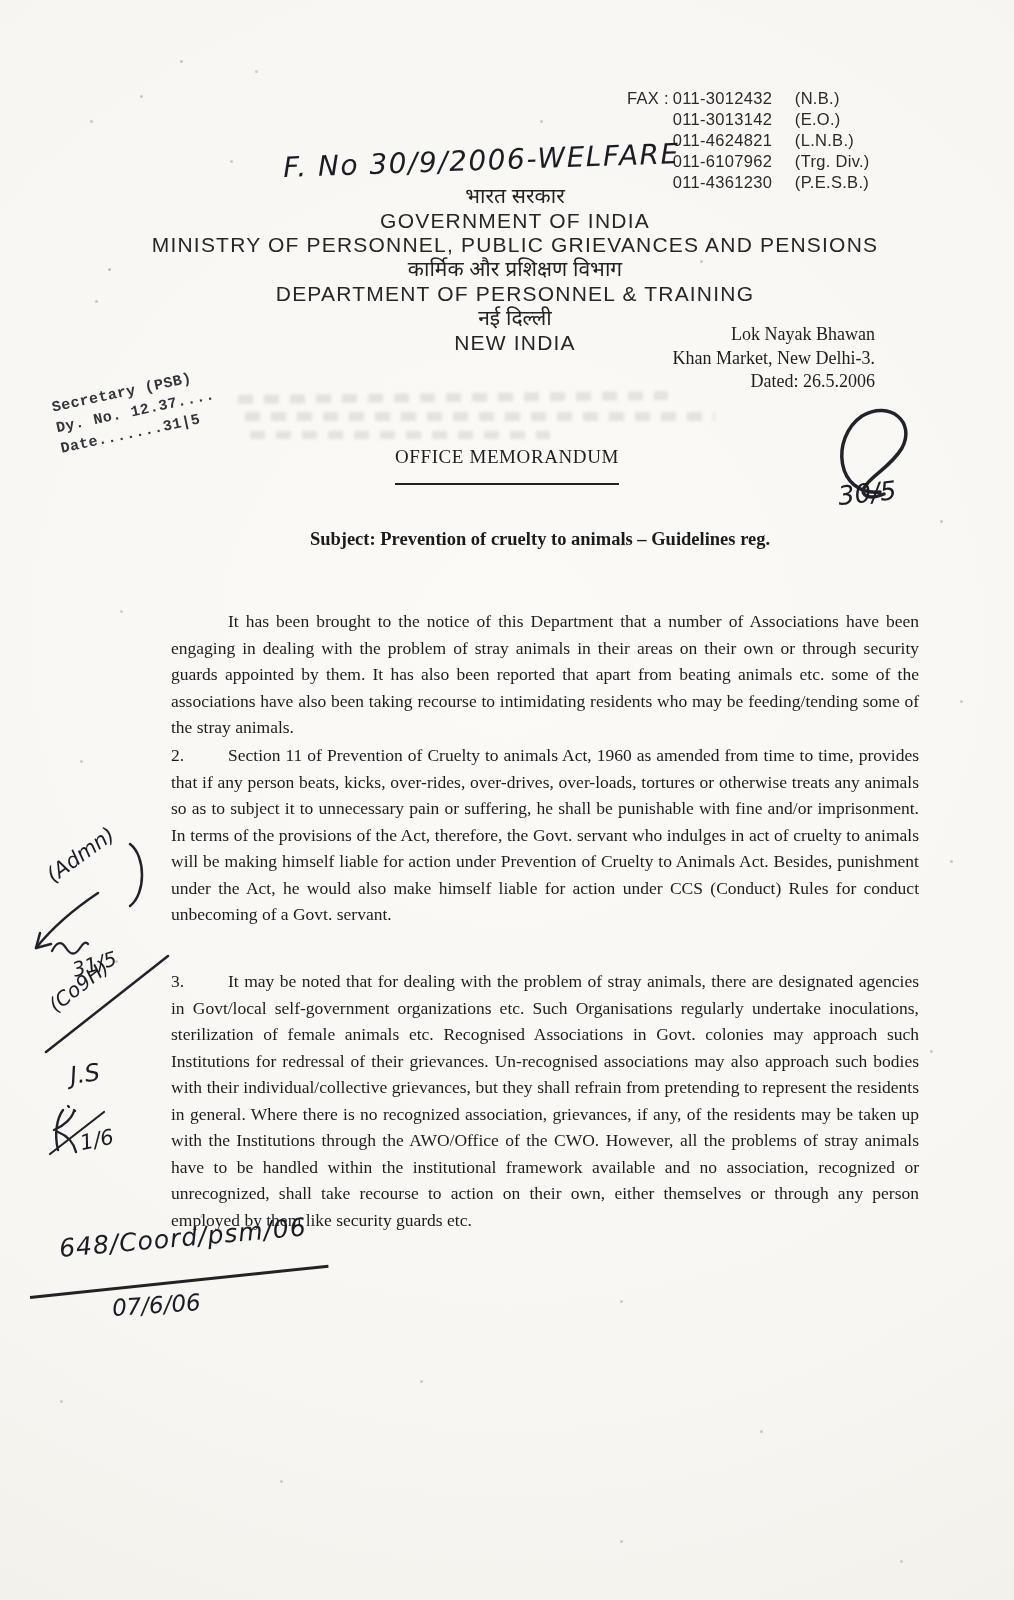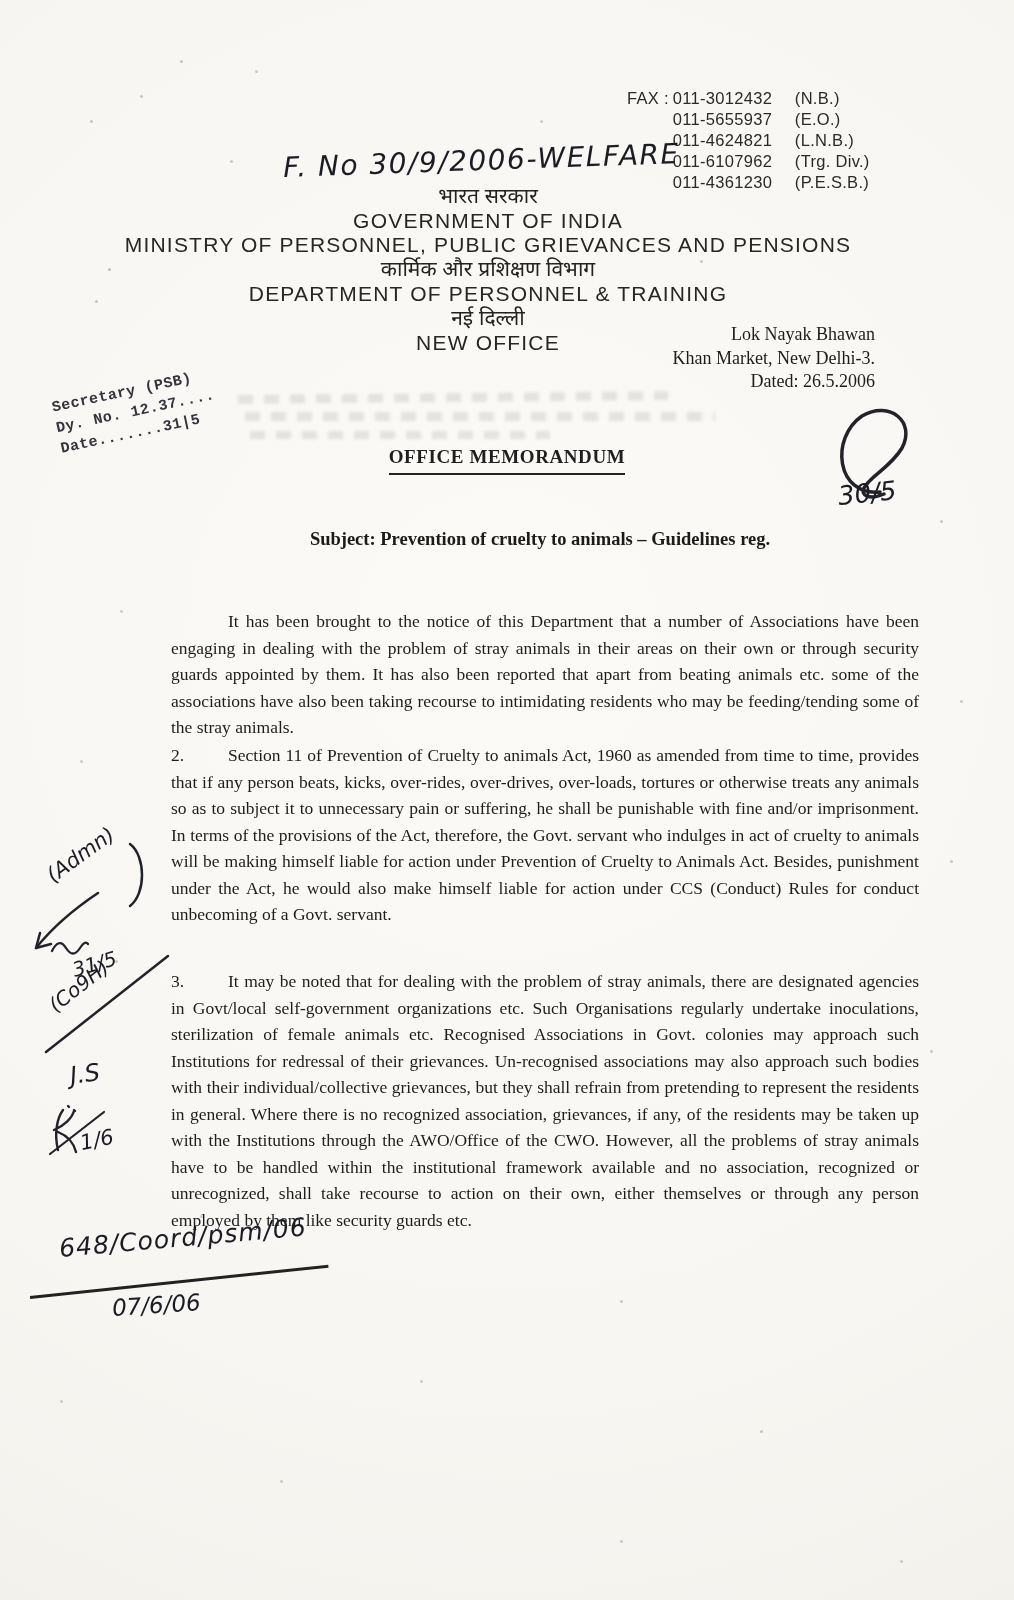--- a/index.html
+++ b/index.html
@@ -18,37 +18,37 @@
   .fax{left:627px;top:88px;display:flex;gap:4px;
        font-family:"Liberation Sans", sans-serif;font-size:16.5px;line-height:21px;
        color:#2a2a2a;letter-spacing:.3px;}
   .fax .num{display:inline-block;width:122px;}
 
   
   .fileno{left:283px;top:144px;font-size:28px;transform:rotate(-2deg);
           letter-spacing:1.5px;white-space:nowrap;}
 
   
-  .hdr{left:0;top:184px;width:976px;text-align:center;}
+  .hdr{left:0;top:184px;width:976px;text-align:center;padding-left:27px;}
   .hdr .hi{font-family:"Liberation Sans","DejaVu Sans",sans-serif;font-size:21px;line-height:24px;margin-bottom:1px;color:#222;}
   .hdr .en{font-family:"Liberation Sans",sans-serif;font-size:21px;line-height:23px;margin-bottom:1px;letter-spacing:1.2px;color:#262626;}
 
   
   .addr{right:139px;top:323px;text-align:right;
         font-family:"Liberation Serif",serif;font-size:18px;line-height:23.5px;color:#1d1d1d;}
 
   
   .stamp{left:50px;top:398px;transform:rotate(-12deg);transform-origin:left top;
          font-family:"Liberation Mono",monospace;font-weight:bold;
          font-size:15px;line-height:21px;color:#34343c;letter-spacing:.5px;white-space:nowrap;}
 
   
   .titlewrap{left:0;top:446px;width:1014px;text-align:center;}
-  .titlewrap span{font-family:"Liberation Serif",serif;font-weight:bold;font-size:19px;
-                  letter-spacing:.6px;border-bottom:2.5px solid #222;padding-bottom:6px;}
+  .titlewrap span{font-family:"Liberation Serif",serif;font-weight:normal;font-size:19px;
+                  letter-spacing:.6px;border-bottom:2.5px solid #222;padding-bottom:16px;}
   .subject{left:60px;top:529px;width:960px;text-align:center;
            font-family:"Liberation Serif",serif;font-weight:bold;font-size:18.5px;color:#1b1b1b;}
 
   
   .body-text{left:155px;width:748px;
              font-family:"Liberation Serif",serif;font-size:17.5px;line-height:26.5px;
              text-align:justify;color:#1d1d1d;margin:16px;}
   .p1{top:592px;text-indent:57px;}
   .p2{top:726px;}
   .p3{top:952px;}
@@ -93,37 +93,37 @@
 
   <div class="abs specks"></div>
   <div class="abs ghost g1"></div>
   <div class="abs ghost g2"></div>
   <div class="abs ghost g3"></div>
 
   <div class="abs fax">
     <div>FAX :</div>
     <div>
       <div><span class="num">011-3012432</span><span>(N.B.)</span></div>
-      <div><span class="num">011-5655937</span><span>(E.O.)</span></div>
+      <div><span class="num">011-3013142</span><span>(E.O.)</span></div>
       <div><span class="num">011-4624821</span><span>(L.N.B.)</span></div>
       <div><span class="num">011-6107962</span><span>(Trg. Div.)</span></div>
       <div><span class="num">011-4361230</span><span>(P.E.S.B.)</span></div>
     </div>
   </div>
 
   <div class="abs hw fileno">F. No 30/9/2006-WELFARE</div>
 
   <div class="abs hdr">
     <div class="hi">भारत सरकार</div>
     <div class="en">GOVERNMENT OF INDIA</div>
     <div class="en">MINISTRY OF PERSONNEL, PUBLIC GRIEVANCES AND PENSIONS</div>
     <div class="hi">कार्मिक और प्रशिक्षण विभाग</div>
     <div class="en">DEPARTMENT OF PERSONNEL &amp; TRAINING</div>
     <div class="hi">नई दिल्ली</div>
-    <div class="en">NEW OFFICE</div>
+    <div class="en">NEW INDIA</div>
   </div>
 
   <div class="abs addr">
     <div>Lok Nayak Bhawan</div>
     <div>Khan Market, New Delhi-3.</div>
     <div>Dated: 26.5.2006</div>
   </div>
 
   <div class="abs stamp">
     <div>Secretary (PSB)</div>

